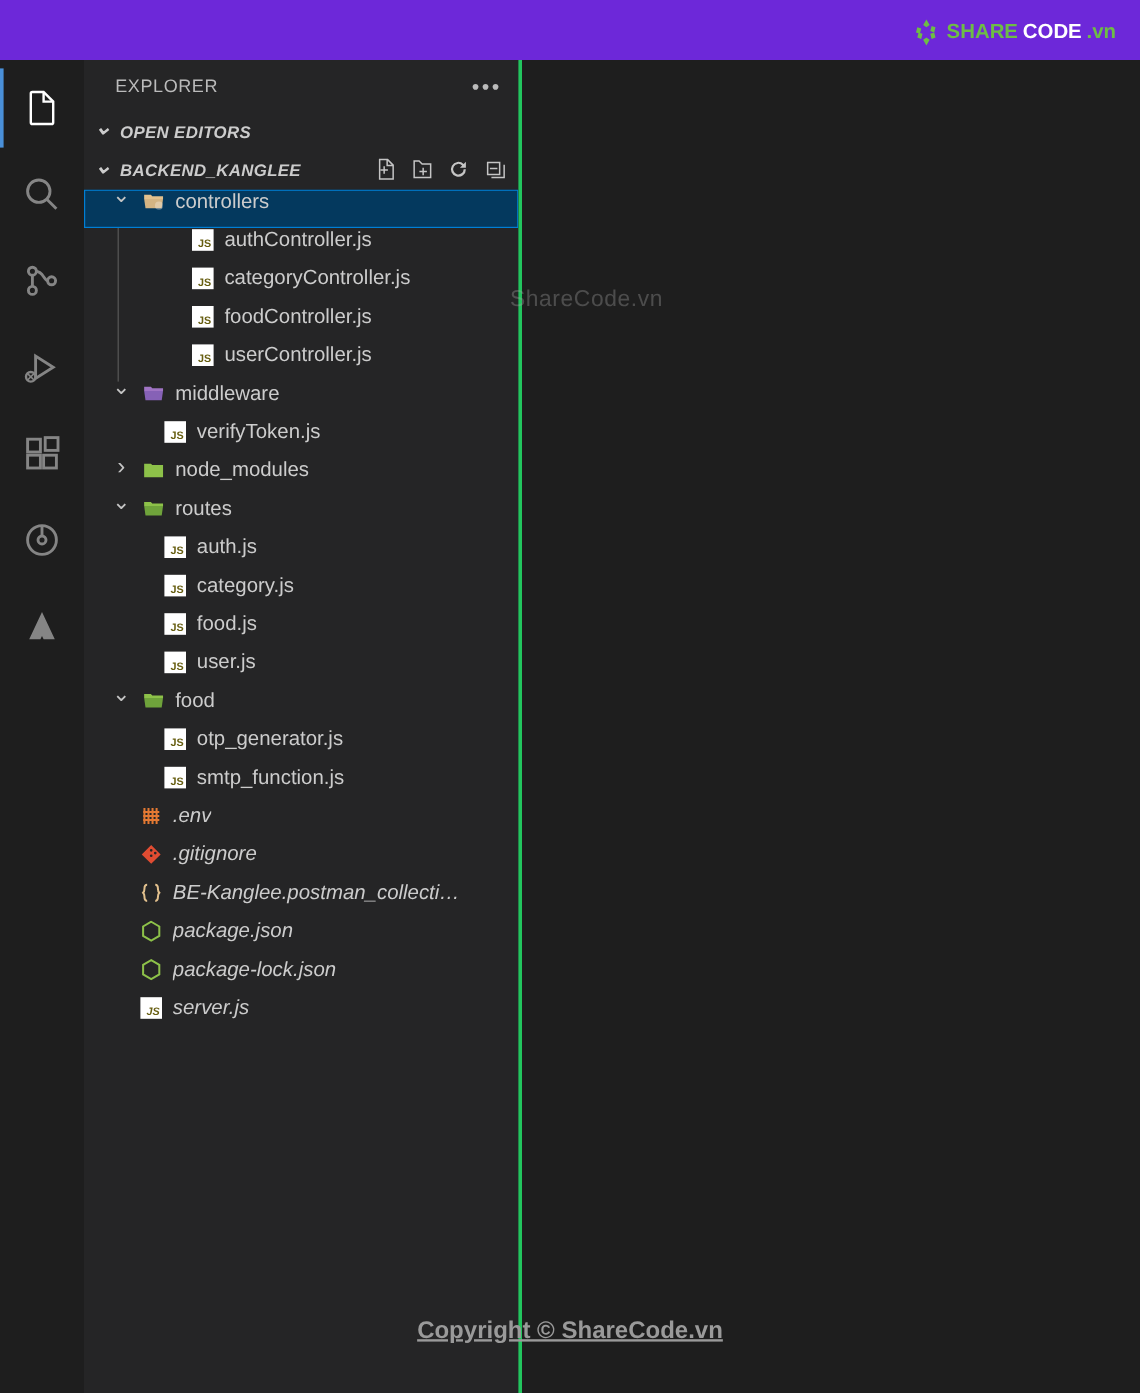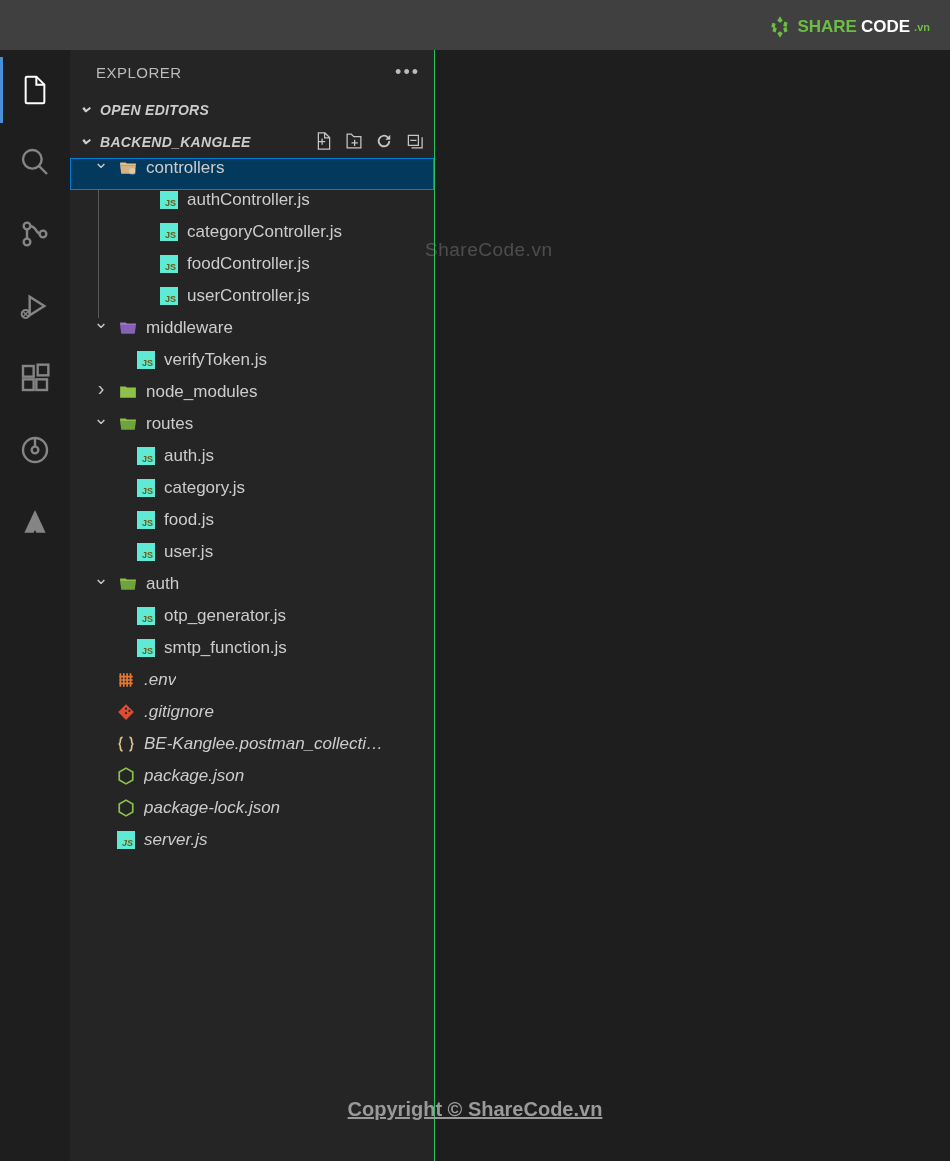--- a/index.html
+++ b/index.html
@@ -7,21 +7,21 @@
     width: 950px;
     height: 1161px;
     background: #1e1e1e;
     font-family: -apple-system, BlinkMacSystemFont, "Segoe UI", sans-serif;
     color: #cccccc;
     overflow: hidden;
     position: relative;
   }
   .titlebar {
     height: 50px;
-    background: #404040;
+    background: #6d28d9;
     position: relative;
   }
   .watermark-logo {
     position: absolute;
     top: 14px;
     right: 20px;
     display: flex;
     align-items: center;
     gap: 4px;
     font-weight: 700;
@@ -31,21 +31,21 @@
     width: 26px;
     height: 26px;
     border-radius: 50%;
     display: flex;
     align-items: center;
     justify-content: center;
     color: #6dbd45;
   }
   .watermark-logo .brand-share { color: #6dbd45; }
   .watermark-logo .brand-code { color: #ffffff; }
-  .watermark-logo .brand-vn { color: #6dbd45; font-size: 11px; }
+  .watermark-logo .brand-vn { color: #6dbd45; font-size: 17px; }
 
   .main-area {
     display: flex;
     height: calc(100% - 50px);
   }
   .activity-bar {
     width: 70px;
     background: #1e1e1e;
     display: flex;
     flex-direction: column;
@@ -74,21 +74,21 @@
     top: -8px;
     bottom: -8px;
     width: 3px;
     background: #4a90d9;
   }
   .activity-icon svg { width: 32px; height: 32px; }
 
   .sidebar {
     width: 365px;
     background: #252526;
-    border-right: 1px solid #22c55e;
+    border-right: 3px solid #22c55e;
     display: flex;
     flex-direction: column;
     overflow: hidden;
   }
   .sidebar-header {
     height: 44px;
     display: flex;
     align-items: center;
     justify-content: space-between;
     padding: 0 14px 0 26px;
@@ -173,21 +173,21 @@
   .indent-file-0 { padding-left: 46px; font-style: italic; }
   .indent-file-1 { padding-left: 60px; }
 
   .folder-open-y { fill: #e2c08d; }
   .folder-open-g { fill: #8dc149; }
   .folder-open-p { fill: #a074c4; }
   .folder-open-r { fill: #cc6666; }
 
   .js-icon {
     width: 18px; height: 18px;
-    background: #5eead4;
+    background: #ffffff;
     color: #675e11;
     font-size: 9px;
     font-weight: 700;
     display: flex;
     align-items: flex-end;
     justify-content: flex-end;
     padding: 1px 2px;
   }
   .env-icon { color: #e37933; }
   .git-icon { color: #e04c32; }
@@ -431,21 +431,21 @@
         </div>
 
       <div class="tree-row indent-0">
         <span class="twisty chev-down"></span>
         <span class="folder-icon">
             <svg viewBox="0 0 16 16" width="18" height="18">
               <path class="folder-open-g" d="M1 3h5l1 1h8v2H1z"></path>
               <path fill="#6fa33b" d="M1 6h14l-1 7H2z"></path>
             </svg>
           </span>
-        <span class="label">auth</span>
+        <span class="label">food</span>
       </div>
       <div class="tree-row indent-file-1" style="padding-left:66px;">
           <span class="file-icon">
             <span class="js-icon">JS</span>
           </span>
           <span class="label">otp_generator.js</span>
         </div>
       <div class="tree-row indent-file-1" style="padding-left:66px;">
           <span class="file-icon">
             <span class="js-icon">JS</span>

